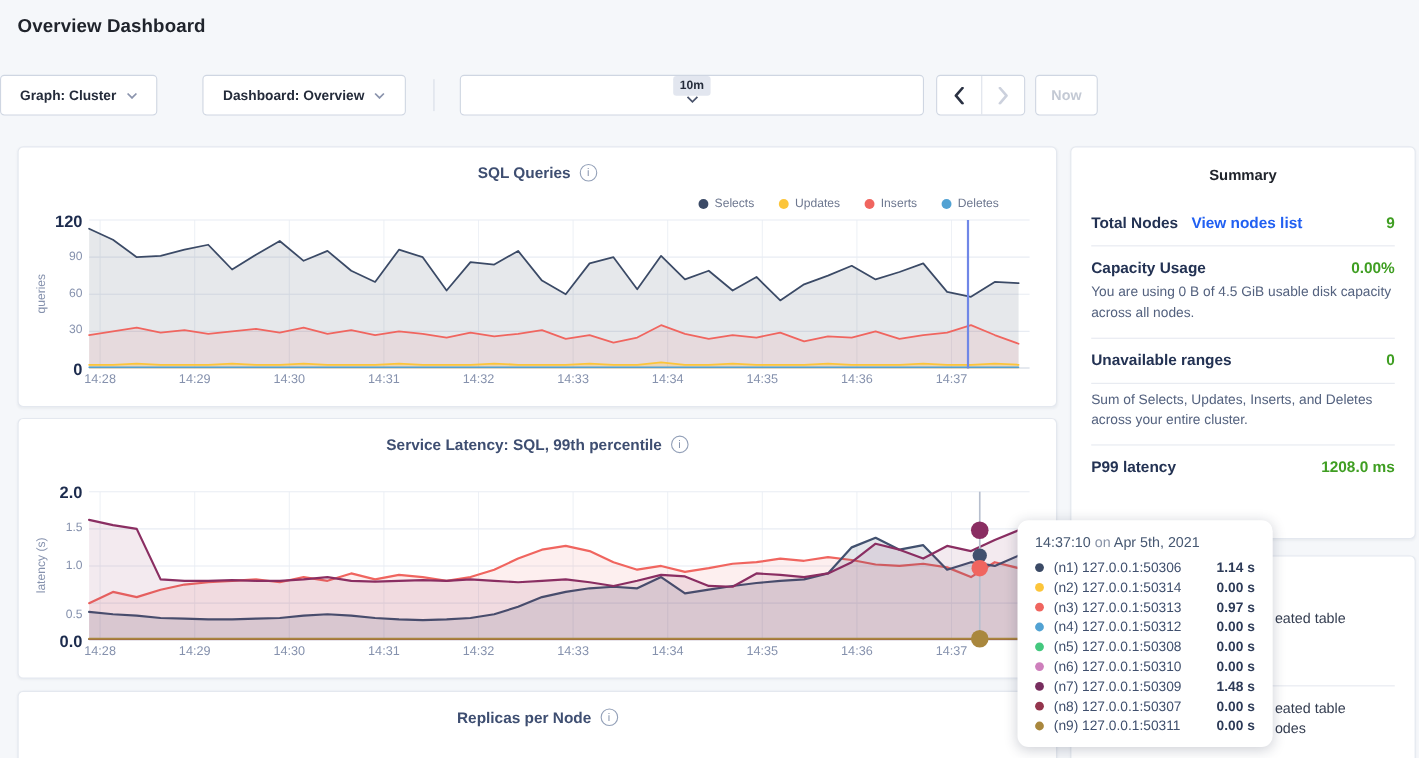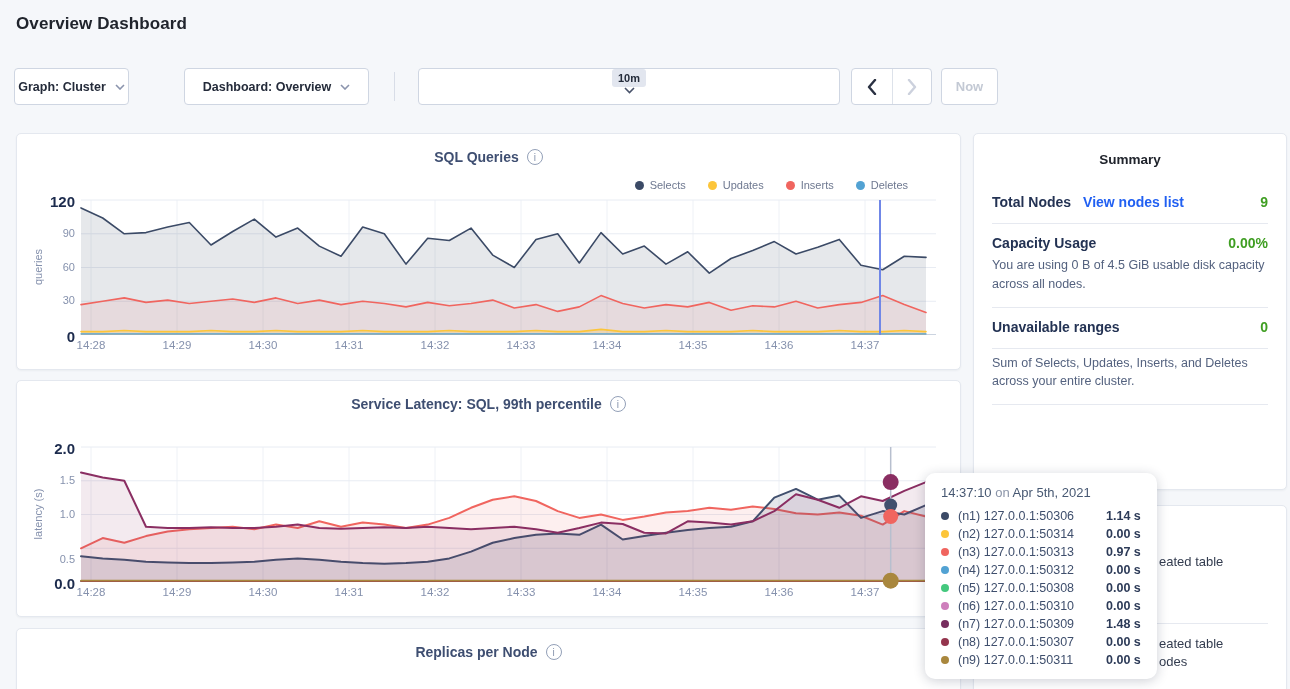--- a/index.html
+++ b/index.html
@@ -13,21 +13,21 @@
   
   .page-title {
     position:absolute; left:16px; top:14px;
     font-size:17px; font-weight:700; color:#20242c; letter-spacing:.1px;text-align:right;
   }
   
   .ctl { position:absolute; top:68px; height:37px; background:#fff;
          border:1px solid #cfd6e2; border-radius:4px; display:flex;
          align-items:center; justify-content:center; cursor:pointer;
          font-size:12.5px; font-weight:700; color:#242b3a; }
-  #btn-graph { left:14px; width:115px; gap:9px; }
+  #btn-graph { left:0; width:143px; gap:9px; }
   #btn-dashboard { left:184px; width:185px; gap:9px; }
   .ctl-divider { position:absolute; left:394px; top:72px; height:29px;
                  width:1px; background:#d8dde7; }
   #time-range { left:418px; width:422px; justify-content:flex-start;
                 padding:0 14px;flex-direction:column; }
   .time-badge { background:#e2e6ef; color:#242b3a; font-size:11px;
                 font-weight:700; padding:3px 6px; border-radius:3px; }
   .time-label { margin-left:13px; font-size:13px; font-weight:700; flex:1; }
   #pager { position:absolute; left:851px; top:68px; height:37px; width:81px;
            background:#fff; border:1px solid #cfd6e2; border-radius:4px;
@@ -285,20 +285,24 @@
   </div>
   <div class="sum-caption">You are using 0 B of 4.5 GiB usable disk capacity across all nodes.</div>
   <hr class="sum-hr">
   <div class="sum-row">
     <span class="sum-label">Unavailable ranges</span>
     <span class="sum-value">0</span>
   </div>
   <hr class="sum-hr">
   <div class="sum-caption">Sum of Selects, Updates, Inserts, and Deletes across your entire cluster.</div>
   <hr class="sum-hr">
+  <div class="sum-row">
+    <span class="sum-label">P99 latency</span>
+    <span class="sum-value">1208.0 ms</span>
+  </div>
 </div>
 
 <div class="card" id="card-events">
   <span class="ev-frag" style="left:185px; top:48px;">eated table</span>
   <hr class="ev-hr">
   <span class="ev-frag" style="left:185px; top:130px;">eated table</span>
   <span class="ev-frag" style="left:185px; top:148px;">odes</span>
 </div>
 
 <div id="tooltip">

